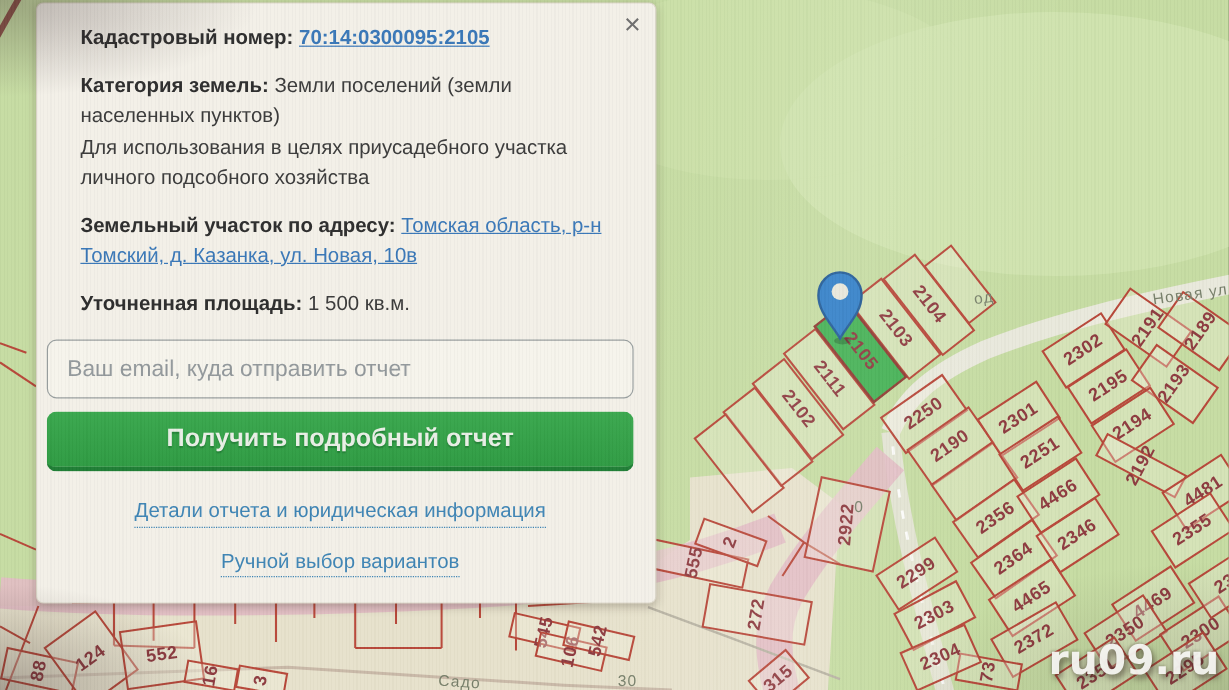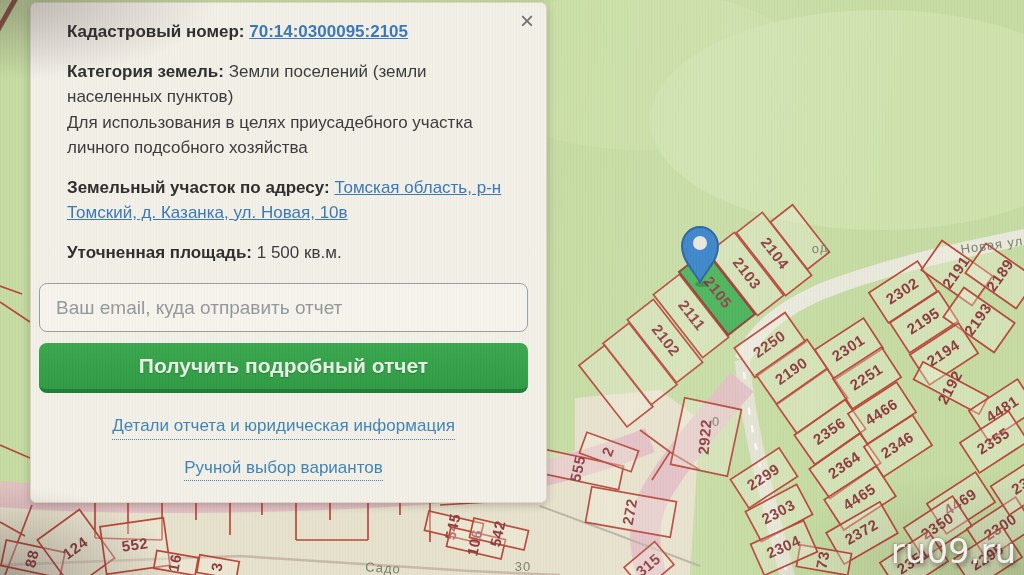--- a/index.html
+++ b/index.html
@@ -39,21 +39,21 @@
   .lnk1{margin-top:20px;}
   .lnk2{margin-top:15px;}
   
   .photo-overlay{position:absolute;inset:0;z-index:8;pointer-events:none;
     background:
       linear-gradient(100deg, rgba(255,255,255,0) 50%, rgba(255,255,255,.07) 66%, rgba(255,255,255,0) 82%),
       repeating-linear-gradient(90deg, rgba(0,0,0,.025) 0 1px, rgba(255,255,255,.015) 1px 3px),
       radial-gradient(ellipse 30% 20% at 0% 0%, rgba(50,35,35,.30), transparent 70%),
       radial-gradient(ellipse 25% 22% at 0% 100%, rgba(50,35,35,.35), transparent 70%),
       radial-gradient(ellipse 35% 25% at 100% 100%, rgba(50,40,35,.18), transparent 75%);}
-  .watermark{position:absolute;right:8px;bottom:4px;z-index:9;font-size:34px;font-weight:normal;
+  .watermark{position:absolute;right:8px;bottom:4px;z-index:9;font-size:34px;font-weight:bold;
     color:rgba(250,250,246,.92);text-shadow:2px 3px 5px rgba(60,45,35,.6),-1px -1px 2px rgba(60,45,35,.25);
     font-family:"DejaVu Sans",sans-serif;}
 </style>
 </head>
 <body>
 
 <div id="stage">
 
   <svg id="map-svg" width="1024" height="575" viewBox="0 0 1024 575">
 

